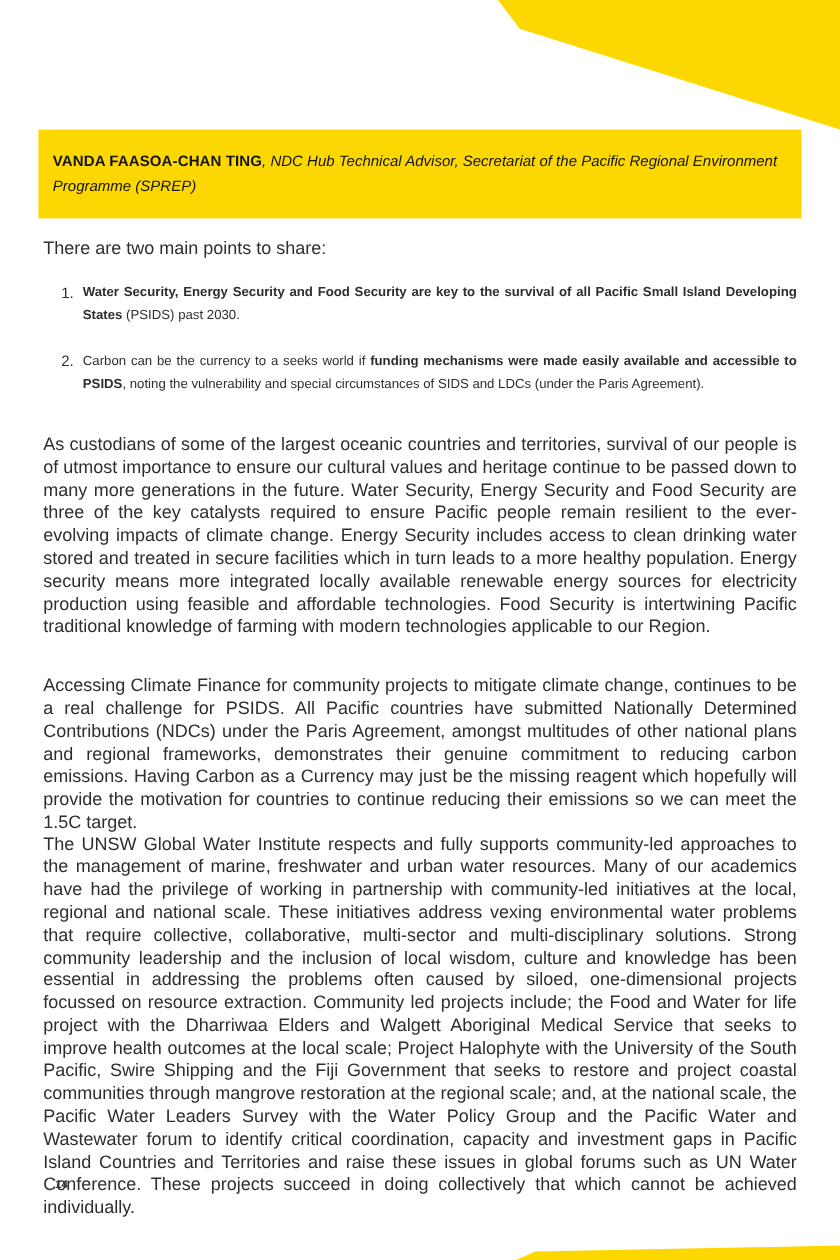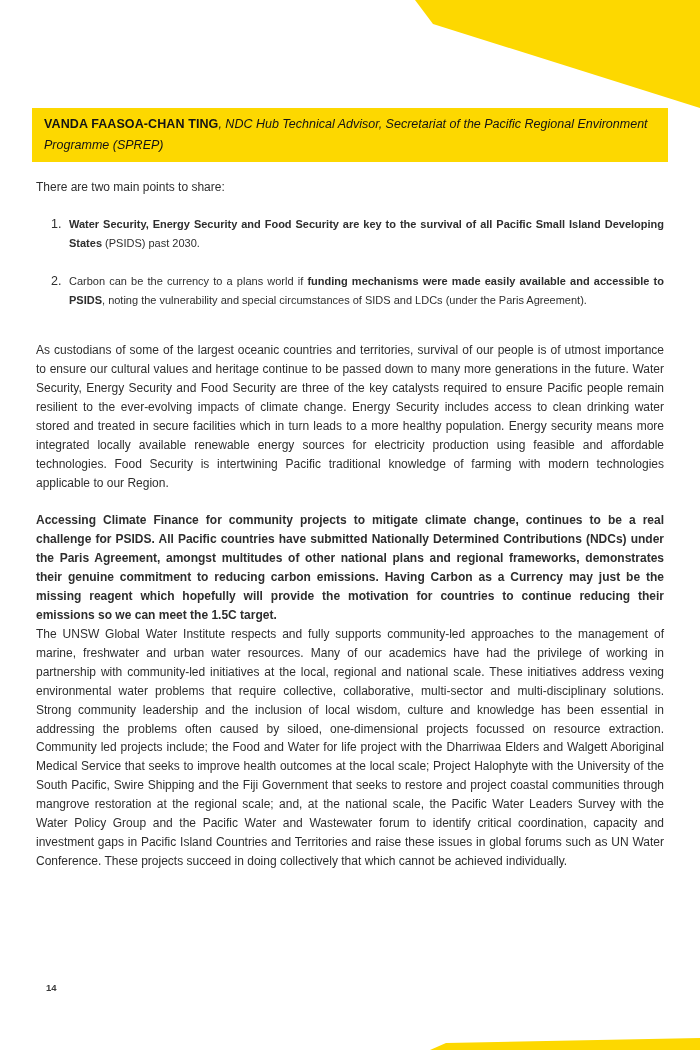--- a/index.html
+++ b/index.html
@@ -16,48 +16,48 @@
     width:700px; height:1050px;
     pointer-events:none;
   }
   .content {
     position:absolute;
     left:32px; top:108px;
     width:636px;
   }
   .speaker-bar {
     background:var(--accent,#FDD800);
-    padding:6px 12px;
+    padding:16px 12px;
     font-size:12.5px;
     line-height:21px;
     color:#141414;
   }
   .speaker-bar .name { font-weight:bold; letter-spacing:0.1px; }
   .speaker-bar .role { font-style:italic; }
   .body-text {
-    font-size:12px;
+    font-size:15px;
     line-height:19px;
     text-align:justify;
     margin:0 4px;
   }
   .intro { margin-top:16px; text-align:left; }
   .kp-list { margin-top:18px; list-style:none; }
   .kp-item { display:flex; margin-bottom:19px; }
   .kp-num {
     flex:none; width:18px; margin-left:19px;
     font-size:12.5px; line-height:19px;
   }
   .kp-body {
     flex:1;
     font-size:11px; line-height:19px;
     text-align:justify;
     padding-right:4px;
   }
   .para1 { margin-top:31px; }
-  .para2 { margin-top:18px;font-weight:bold; }
+  .para2 { margin-top:30px; }
   .bar2  { margin-top:21px; }
   .para3 { margin-top:0; line-height:18.9px; }
   .page-num {
     position:absolute;
     left:46px; top:982px;
     font-size:9.5px;
     color:#3a3a3a;
     font-weight:bold;
   }
 </style>
@@ -77,21 +77,21 @@
 
   <p class="body-text intro">There are two main points to share:</p>
 
   <ol class="kp-list">
     <li class="kp-item">
       <span class="kp-num">1.</span>
       <span class="kp-body"><b>Water Security, Energy Security and Food Security are key to the survival of all Pacific Small Island Developing States</b><span> (PSIDS) past 2030.</span></span>
     </li>
     <li class="kp-item">
       <span class="kp-num">2.</span>
-      <span class="kp-body"><span>Carbon can be the currency to a plans world if </span><b>funding mechanisms were made easily available and accessible to PSIDS</b><span>, noting the vulnerability and special circumstances of SIDS and LDCs (under the Paris Agreement).</span></span>
+      <span class="kp-body"><span>Carbon can be the currency to a seeks world if </span><b>funding mechanisms were made easily available and accessible to PSIDS</b><span>, noting the vulnerability and special circumstances of SIDS and LDCs (under the Paris Agreement).</span></span>
     </li>
   </ol>
 
   <p class="body-text para1">As custodians of some of the largest oceanic countries and territories, survival of our people is of utmost importance to ensure our cultural values and heritage continue to be passed down to many more generations in the future. Water Security, Energy Security and Food Security are three of the key catalysts required to ensure Pacific people remain resilient to the ever-evolving impacts of climate change. Energy Security includes access to clean drinking water stored and treated in secure facilities which in turn leads to a more healthy population. Energy security means more integrated locally available renewable energy sources for electricity production using feasible and affordable technologies. Food Security is intertwining Pacific traditional knowledge of farming with modern technologies applicable to our Region.</p>
 
   <p class="body-text para2">Accessing Climate Finance for community projects to mitigate climate change, continues to be a real challenge for PSIDS. All Pacific countries have submitted Nationally Determined Contributions (NDCs) under the Paris Agreement, amongst multitudes of other national plans and regional frameworks, demonstrates their genuine commitment to reducing carbon emissions. Having Carbon as a Currency may just be the missing reagent which hopefully will provide the motivation for countries to continue reducing their emissions so we can meet the 1.5C target.</p>
 
 
   <p class="body-text para3">The UNSW Global Water Institute respects and fully supports community-led approaches to the management of marine, freshwater and urban water resources. Many of our academics have had the privilege of working in partnership with community-led initiatives at the local, regional and national scale. These initiatives address vexing environmental water problems that require collective, collaborative, multi-sector and multi-disciplinary solutions. Strong community leadership and the inclusion of local wisdom, culture and knowledge has been essential in addressing the problems often caused by siloed, one-dimensional projects focussed on resource extraction. Community led projects include; the Food and Water for life project with the Dharriwaa Elders and Walgett Aboriginal Medical Service that seeks to improve health outcomes at the local scale; Project Halophyte with the University of the South Pacific, Swire Shipping and the Fiji Government that seeks to restore and project coastal communities through mangrove restoration at the regional scale; and, at the national scale, the Pacific Water Leaders Survey with the Water Policy Group and the Pacific Water and Wastewater forum to identify critical coordination, capacity and investment gaps in Pacific Island Countries and Territories and raise these issues in global forums such as UN Water Conference. These projects succeed in doing collectively that which cannot be achieved individually.</p>
 

